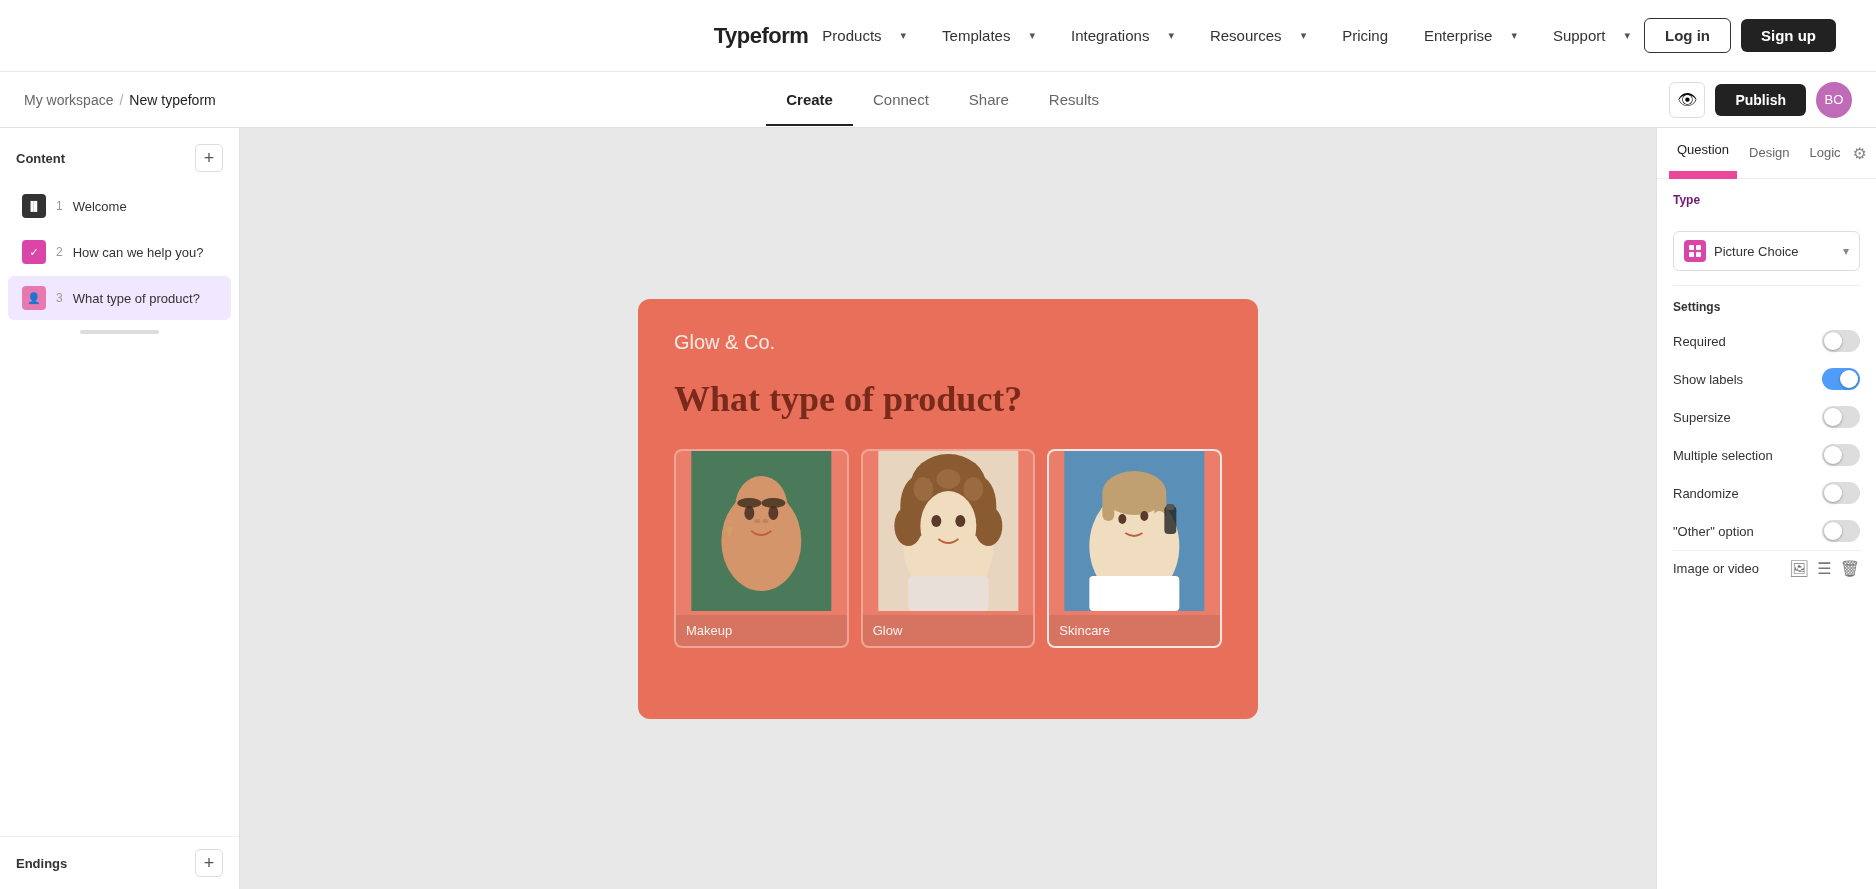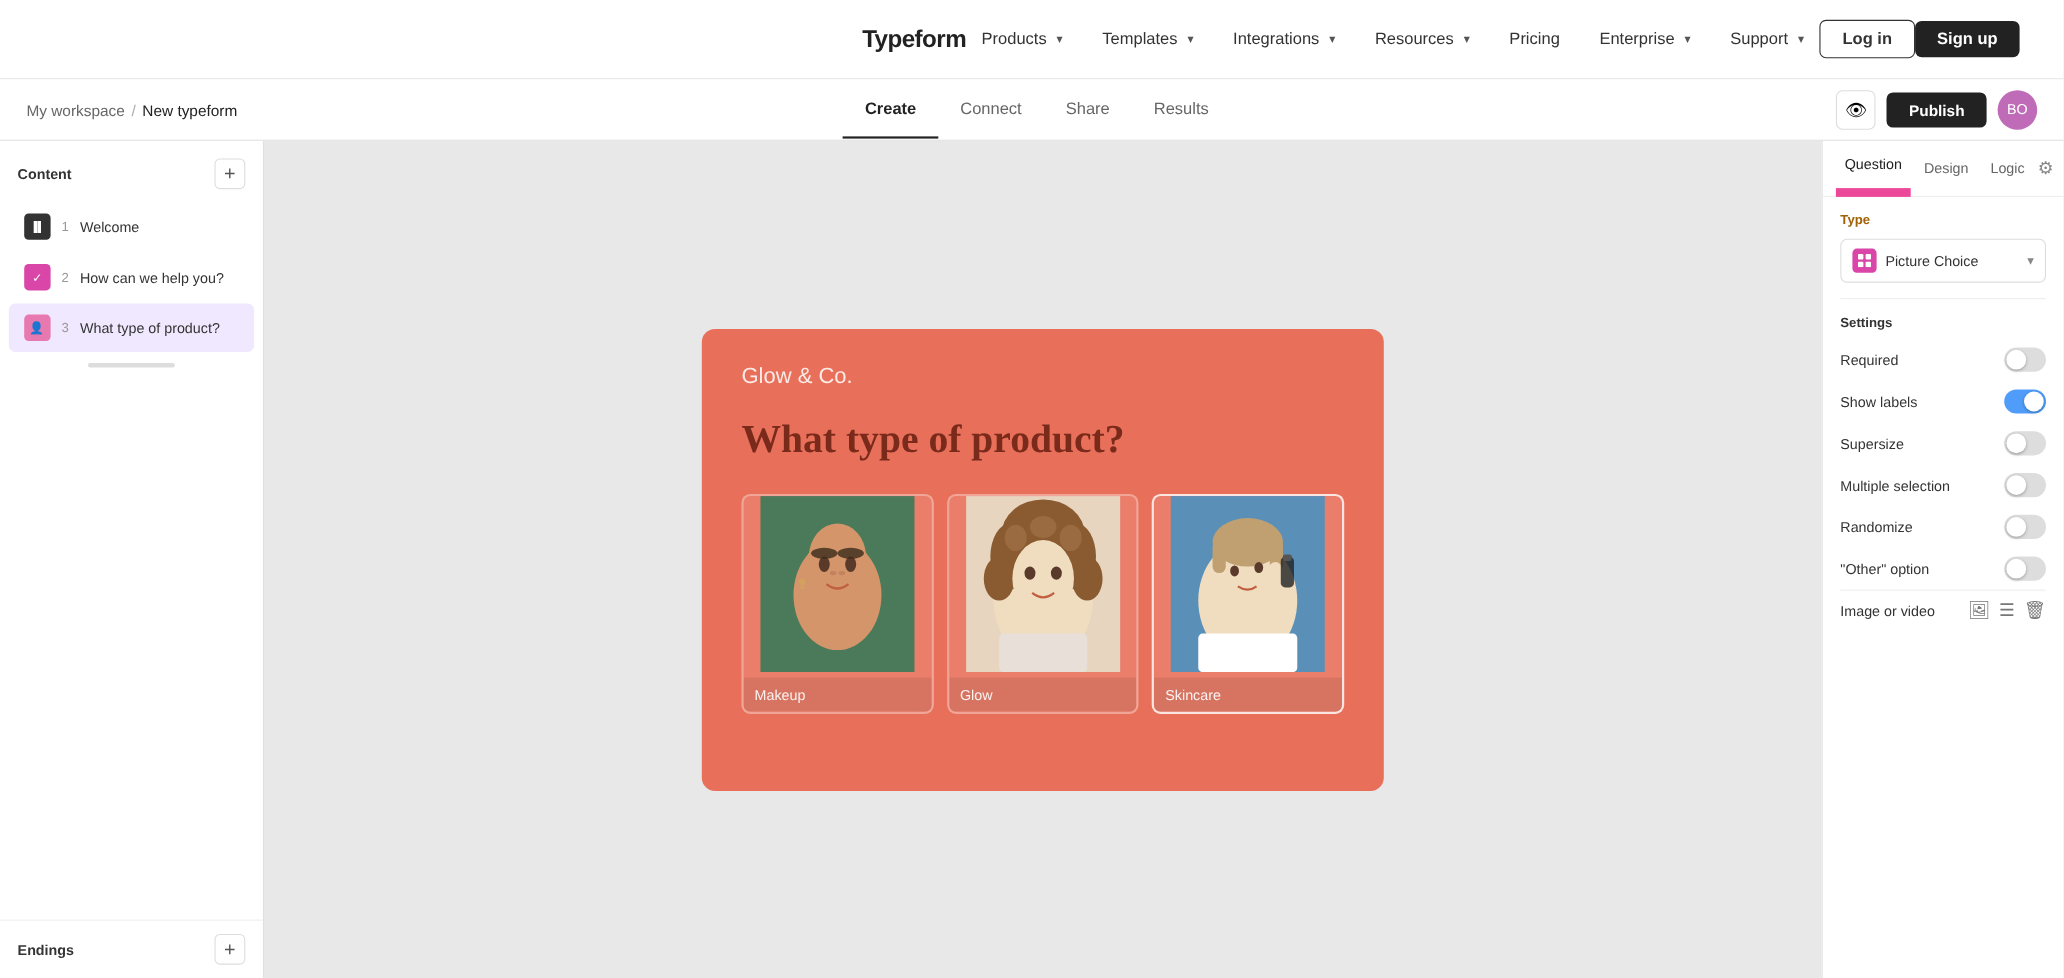--- a/index.html
+++ b/index.html
@@ -7,26 +7,26 @@
 
     
     .navbar {
       display: flex; align-items: center; justify-content: flex-end;
       padding: 0 40px; height: 72px; background: #fff;
       border-bottom: 1px solid #e8e8e8; position: relative; z-index: 10;
     }
     .navbar-logo { font-size: 22px; font-weight: 700; color: #222; letter-spacing: -0.5px; cursor: pointer; }
     .navbar-links { display: flex; align-items: center; gap: 8px; }
     .nav-item {
-      display: flex; align-items: center; gap: 9px;
+      display: flex; align-items: center; gap: 19px;
       padding: 8px 14px; font-size: 15px; font-weight: 500; color: #333;
       cursor: pointer; border-radius: 6px; white-space: nowrap;
     }
     .nav-chevron { font-size: 11px; color: #555; }
-    .navbar-actions { display: flex; align-items: center; gap: 0; }
+    .navbar-actions { display: flex; align-items: center; gap: 10px; }
     .btn-login {
       padding: 8px 20px; border: 1.5px solid #333; border-radius: 6px;
       font-size: 15px; font-weight: 600; cursor: pointer; background: #fff; color: #333;
     }
     .btn-signup {
       padding: 8px 20px; border: none; border-radius: 6px;
       font-size: 15px; font-weight: 600; cursor: pointer; background: #222; color: #fff;
     }
 
     
@@ -145,21 +145,21 @@
     .panel-tab {
       padding: 14px 8px; font-size: 13px; cursor: pointer; color: #666;
       border-bottom: 2px solid transparent; margin-bottom: -1px; font-weight: 500;
     }
     .panel-tab.active { color: #222; border-bottom: 8px solid #ec4899; }
     .panel-gear {
       margin-left: auto; width: 28px; height: 28px; cursor: pointer;
       display: flex; align-items: center; justify-content: center; color: #888; font-size: 16px;
     }
     .panel-section { padding: 14px 16px; }
-    .panel-label { font-size: 12px; font-weight: 600; color: #a16207; margin-bottom: 10px; }
+    .panel-label { font-size: 12px; font-weight: 600; color: #701a75; margin-bottom: 24px; }
     .type-select {
       display: flex; align-items: center; gap: 8px;
       border: 1px solid #ddd; border-radius: 6px; padding: 8px 10px;
       cursor: pointer; font-size: 13px; color: #333;
     }
     .type-icon-box {
       width: 22px; height: 22px; background: #d946a8; border-radius: 4px;
       display: flex; align-items: center; justify-content: center; color: #fff; font-size: 10px;
     }
     .type-chevron { margin-left: auto; color: #888; font-size: 12px; }

